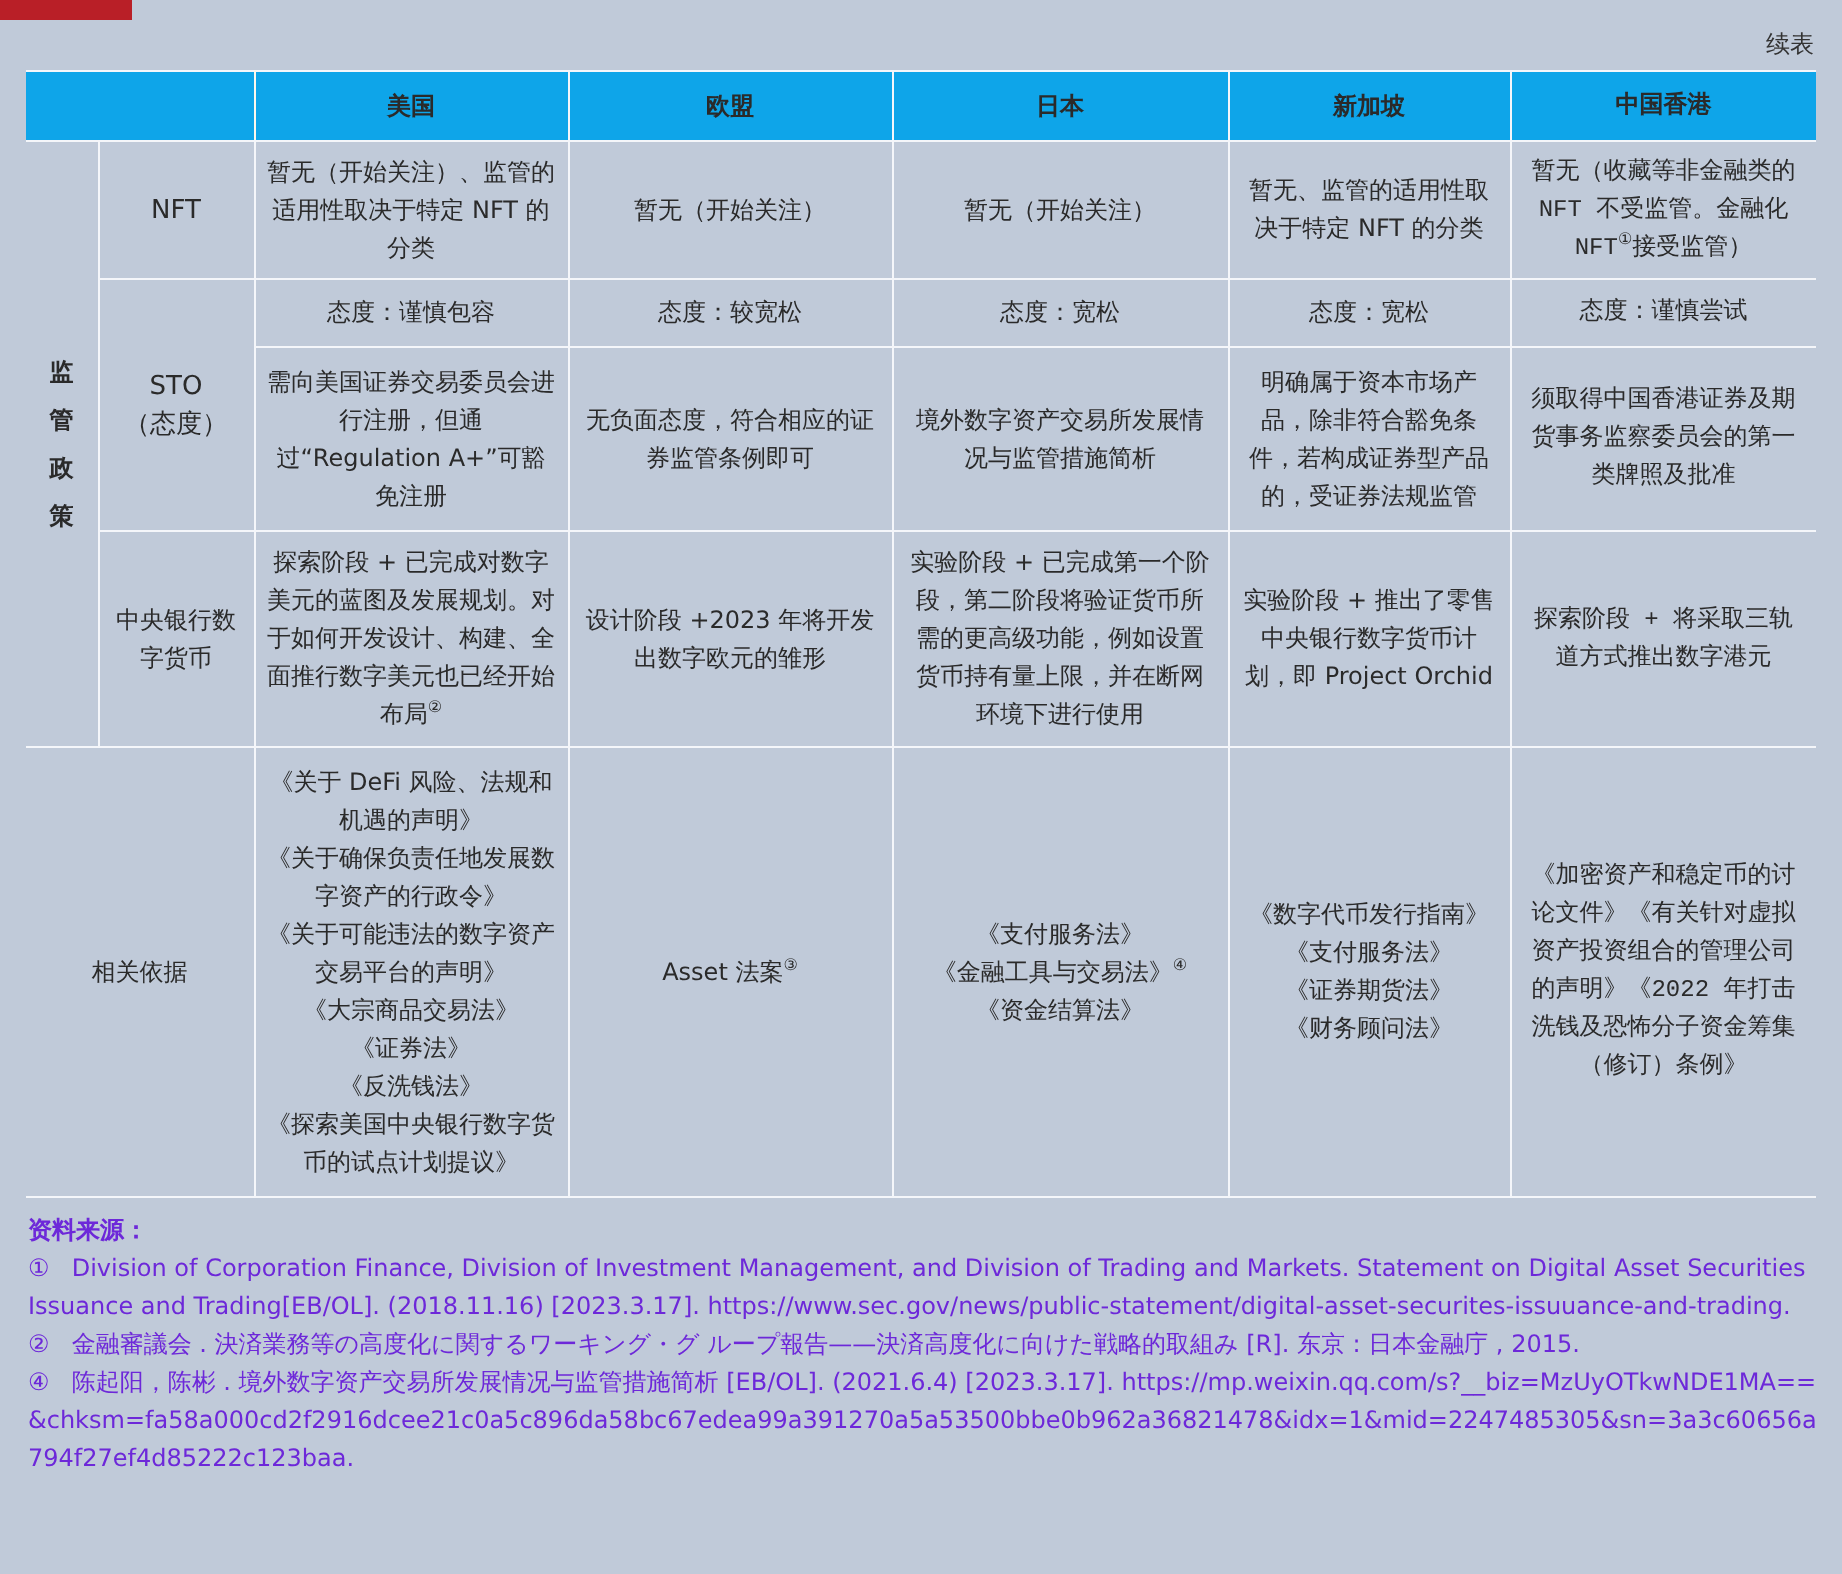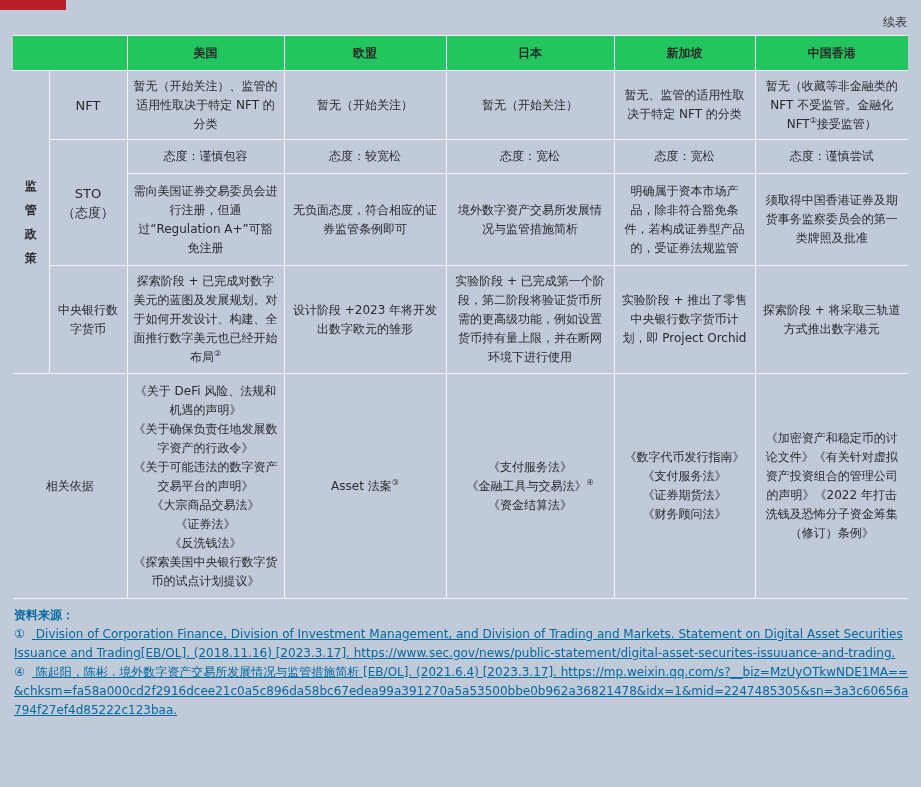--- a/index.html
+++ b/index.html
@@ -15,40 +15,40 @@
   table.main {
     position: absolute; left: 13px; top: 35px; width: 895px;
     border-collapse: collapse; table-layout: fixed;
     font-size: 12px; line-height: 19px;
   }
   table.main td, table.main th {
     border: 1.5px solid #f4f6fa;
     text-align: center; vertical-align: middle;
     padding: 2px 6px; font-weight: normal;
   }
-  table.main thead th { background: #22c55e; height: 30px; font-weight: bold; }
+  table.main thead th { background: #0ea5e9; height: 30px; font-weight: bold; }
   table.main thead th.corner { border-right-color: #fdf8ec; }
   
   table.main tr > :first-child { border-left: none; }
-  table.main tr > :last-child { border-right: none; }
+  table.main tr > :last-child { border-right: none; font-family: Liberation Mono, monospace; }
   td.group-label { border-bottom: none; }
   td.group-label .vert { display: inline-block; width: 14px; line-height: 24px; font-weight: bold; }
   td.rowhead { font-weight: bold; }
   td.cell { font-weight: bold; font-size: 12px; }
   td.basis-label { font-weight: bold; }
   .sup { font-size: 8px; vertical-align: super; line-height: 0; }
   .bigfont { font-size: 13px; }
   .refs {
     position: absolute; left: 14px; top: 606px; width: 896px;
-    font-size: 12px; line-height: 19px; color: #0369a1;
+    font-size: 12px; line-height: 19px; color: #6d28d9;
   }
   .refs .title { font-weight: bold; }
   .refs .ref { margin: 0; }
   .refs .num { display: inline-block; width: 18px; }
-  .ref-line { white-space: normal; word-break: break-all; text-decoration: underline; }
+  .ref-line { white-space: normal; word-break: break-all; }
 </style>
 </head>
 <body>
 
 <div class="accent-bar"></div>
 <div class="continued">续表</div>
 
 <table class="main">
   <colgroup>
     <col style="width:36px">
@@ -141,14 +141,15 @@
         <div>《财务顾问法》</div>
       </td>
       <td class="cell">《加密资产和稳定币的讨论文件》《有关针对虚拟资产投资组合的管理公司的声明》《2022 年打击洗钱及恐怖分子资金筹集（修订）条例》</td>
     </tr>
   </tbody>
 </table>
 
 <div class="refs">
   <div class="title">资料来源：</div>
   <div class="ref ref-line"><span class="num">①</span> <span>Division of Corporation Finance, Division of Investment Management, and Division of Trading and Markets. Statement on Digital Asset Securities Issuance and Trading[EB/OL]. (2018.11.16) [2023.3.17]. https://www.sec.gov/news/public-statement/digital-asset-securites-issuuance-and-trading.</span></div>
+  <div class="ref ref-line"><span class="num">②</span> <span>金融審議会 . 決済業務等の高度化に関するワーキング・グ ループ報告——決済高度化に向けた戦略的取組み [R]. 东京 : 日本金融庁 , 2015.</span></div>
   <div class="ref ref-line"><span class="num">④</span> <span>陈起阳，陈彬 . 境外数字资产交易所发展情况与监管措施简析 [EB/OL]. (2021.6.4) [2023.3.17]. https://mp.weixin.qq.com/s?__biz=MzUyOTkwNDE1MA==&amp;chksm=fa58a000cd2f2916dcee21c0a5c896da58bc67edea99a391270a5a53500bbe0b962a36821478&amp;idx=1&amp;mid=2247485305&amp;sn=3a3c60656a794f27ef4d85222c123baa.</span></div>
 </div>
 
 </body></html>

